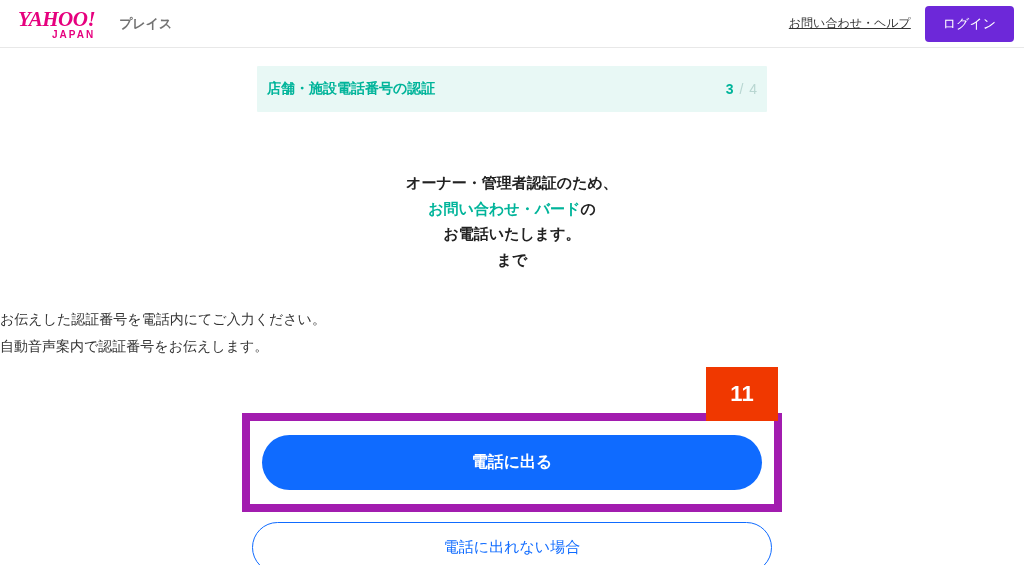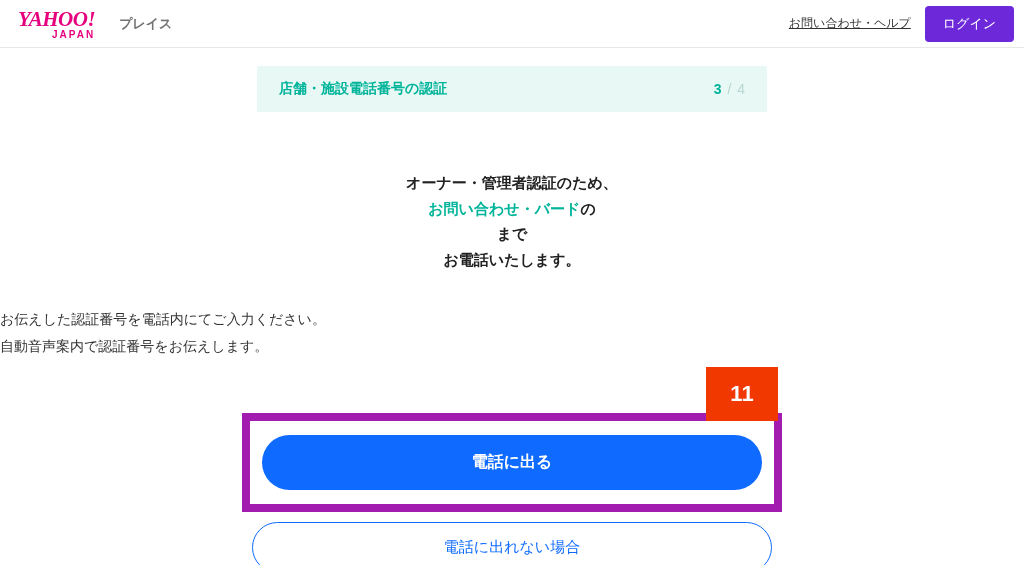--- a/index.html
+++ b/index.html
@@ -70,21 +70,21 @@
     .main {
       padding-top: 18px;
     }
     .step-bar {
       width: 510px;
       margin: 0 auto;
       background: #e8f8f5;
       display: flex;
       align-items: center;
       justify-content: space-between;
-      padding: 14px 22px;
+      padding: 14px 10px;
       border-radius: 1px;
     }
     .step-title {
       color: #00b49a;
       font-weight: 700;
       font-size: 14px;
     }
     .step-count {
       font-size: 14px;
     }
@@ -182,24 +182,24 @@
       <span class="step-divider">/</span>
       <span class="step-total">4</span>
     </span>
   </div>
 
   <div class="content">
     <div class="line">オーナー・管理者認証のため、</div>
     <div class="line">
       <span class="company">お問い合わせ・バード</span><span>の</span>
     </div>
+    <div class="line">お電話いたします。</div>
     <div class="line">
       <span>まで</span>
     </div>
-    <div class="line">お電話いたします。</div>
   </div>
 
   <div class="description">
     <div>お伝えした認証番号を電話内にてご入力ください。</div>
     <div>自動音声案内で認証番号をお伝えします。</div>
   </div>
 
   <div class="button-wrap">
     <div class="highlight-box">
       <div class="highlight-label">11</div>

